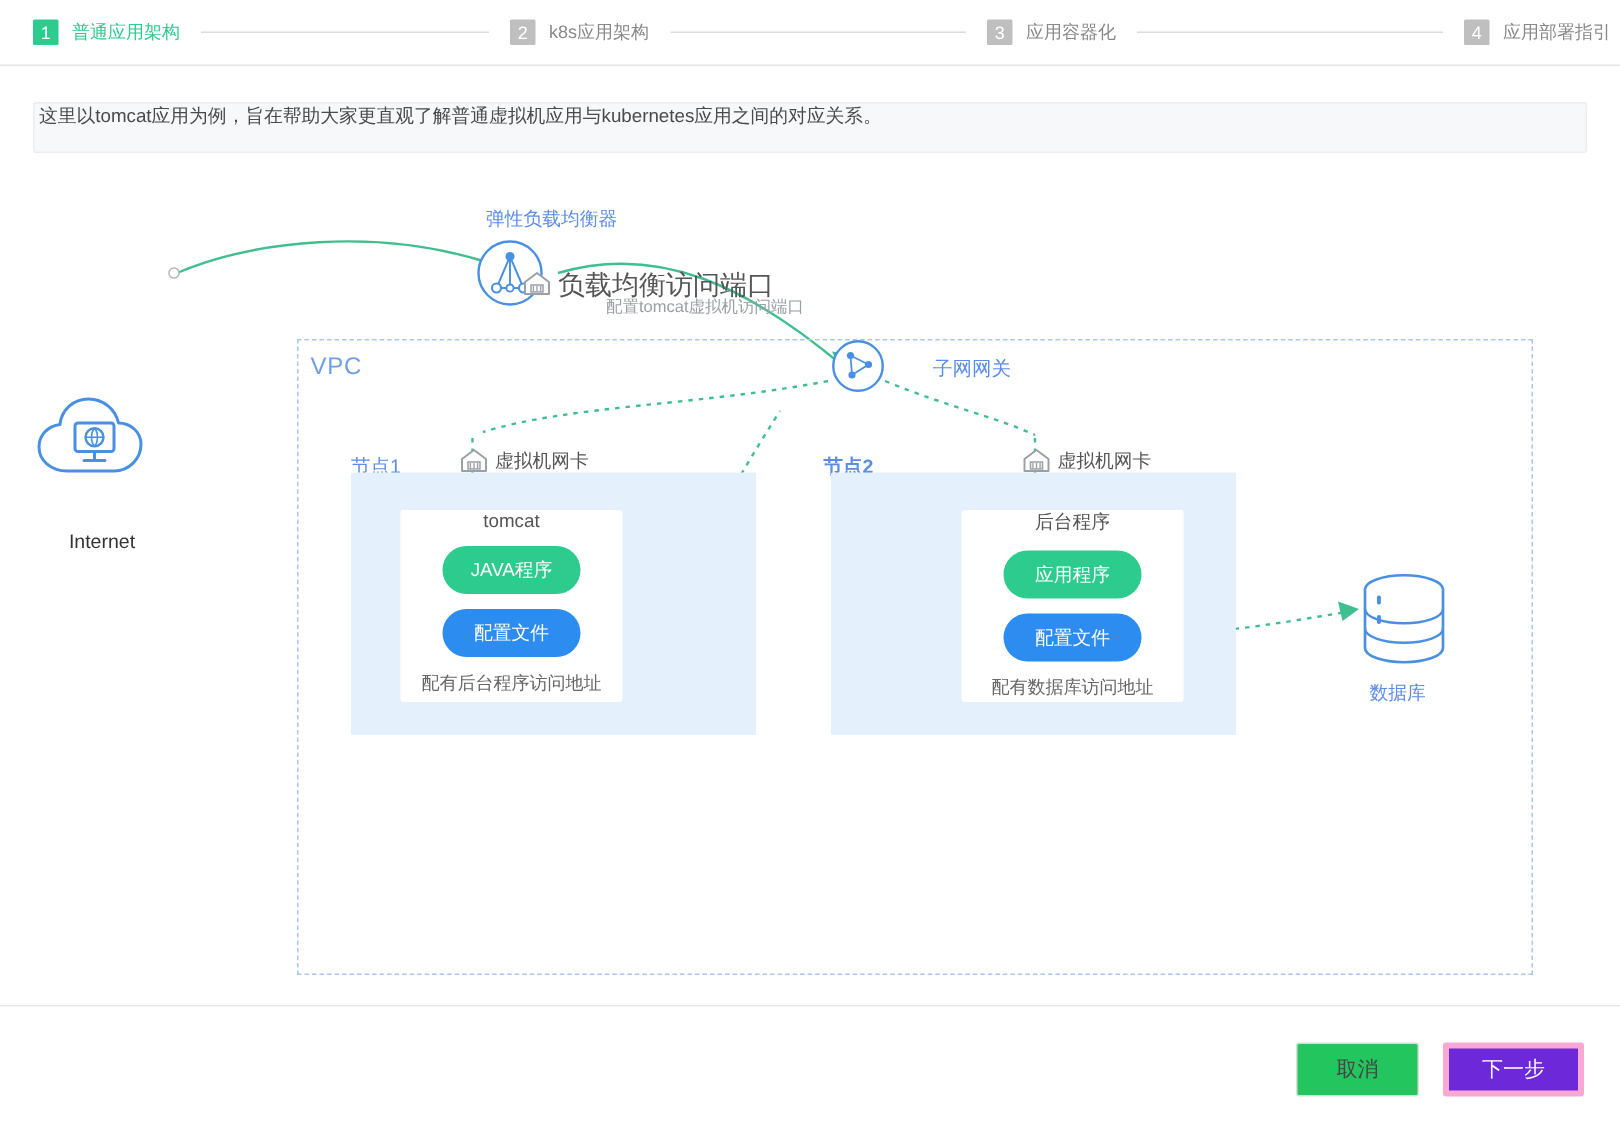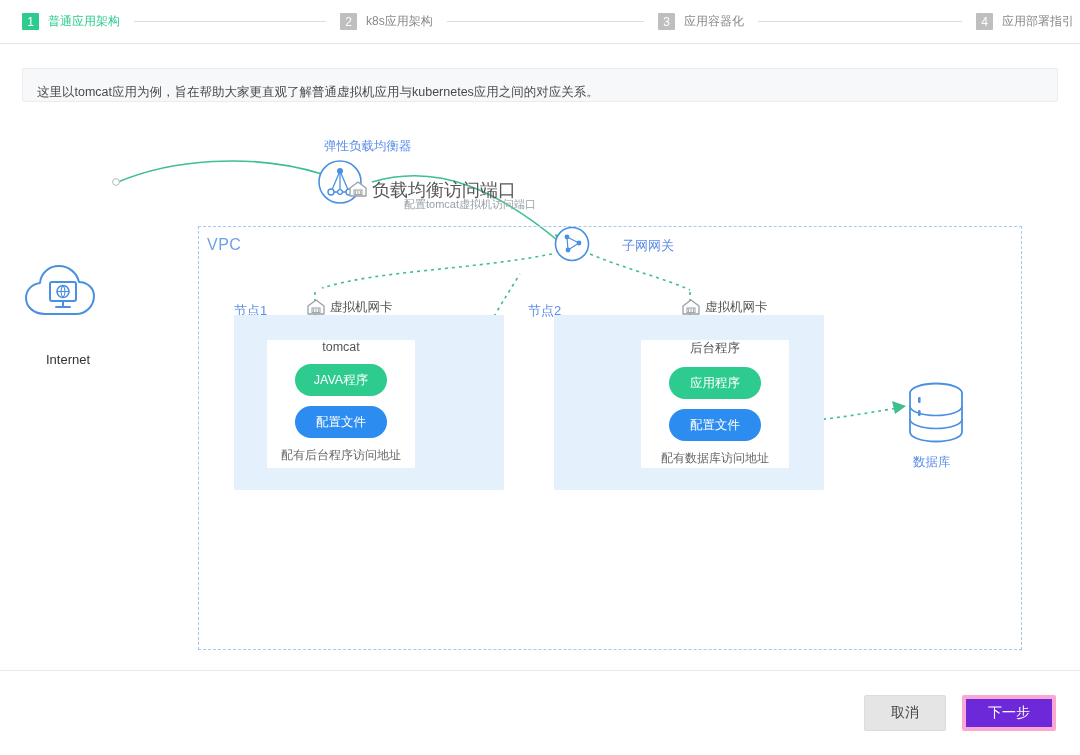--- a/index.html
+++ b/index.html
@@ -57,22 +57,22 @@
   .step:last-child .step-line{display:none;}
 
   
   .banner-wrap{padding:24px 22px 0 22px;}
   .banner{
     background:#f7f8fa;
     border:1px solid #ececec;
     border-radius:2px;
     height:34px;
     display:flex;
-    align-items:flex-end;
-    padding:0 14px;
+    align-items:flex-start;
+    padding:0 3px;
     font-size:12.5px;
     color:#4a4a4a;
     box-sizing:border-box;
   }
 
   
   .canvas{
     position:relative;
     width:1080px;
     height:560px;
@@ -148,21 +148,21 @@
     position:absolute;left:0;top:671px;width:1080px;height:84px;
     display:flex;align-items:center;justify-content:flex-end;
     padding-right:24px;box-sizing:border-box;
   }
   .btn{
     height:36px;min-width:82px;
     display:inline-flex;align-items:center;justify-content:center;
     font-size:14px;border-radius:2px;cursor:pointer;
     box-sizing:border-box;padding:0 22px;
   }
-  .btn-cancel{background:#e5e5e5;border:1px solid #dcdcdc;color:#444;margin-right:16px;}
+  .btn-cancel{background:#22c55e;border:1px solid #dcdcdc;color:#444;margin-right:16px;}
   .btn-next{background:#6d28d9;border:4px solid #f9a8d4;color:#fff;text-align:right;}
 </style>
 </head>
 <body>
 
 <div class="steps">
 
   <div class="step active">
     <span class="step-num">1</span>
     <span class="step-label">普通应用架构</span>
@@ -279,21 +279,21 @@
   <div class="lbl lbl-gray" style="left:330px;top:197px;">虚拟机网卡</div>
 
   <div class="node-panel" style="left:234px;top:213px;width:270px;height:175px;"></div>
   <div class="inner-card" style="left:267px;top:238px;width:148px;height:128px;">
     <div class="card-title">tomcat</div>
     <div class="pill pill-green">JAVA程序</div>
     <div class="pill pill-blue">配置文件</div>
     <div class="card-foot">配有后台程序访问地址</div>
   </div>
 
-  <div class="lbl lbl-node" style="left:528px;top:200px;">节点2</div>
+  <div class="lbl lbl-node" style="left:549px;top:200px;font-weight:bold;">节点2</div>
   <div class="node-abs" style="left:681px;top:196px;">
     <svg width="20" height="18" viewBox="0 0 20 18">
       <path d="M2,16 V8 L10,2 L18,8 V16 Z" fill="#fdfdfd" stroke="#9aa0a6" stroke-width="1.3" stroke-linejoin="round"></path>
       <rect x="6" y="10" width="8" height="4.6" fill="none" stroke="#9aa0a6" stroke-width="1"></rect>
       <path d="M7.6,10.6 V14 M10,10.6 V14 M12.4,10.6 V14" stroke="#9aa0a6" stroke-width=".9"></path>
     </svg>
   </div>
   <div class="lbl lbl-gray" style="left:705px;top:197px;">虚拟机网卡</div>
 
   <div class="node-panel" style="left:554px;top:213px;width:270px;height:175px;"></div>

